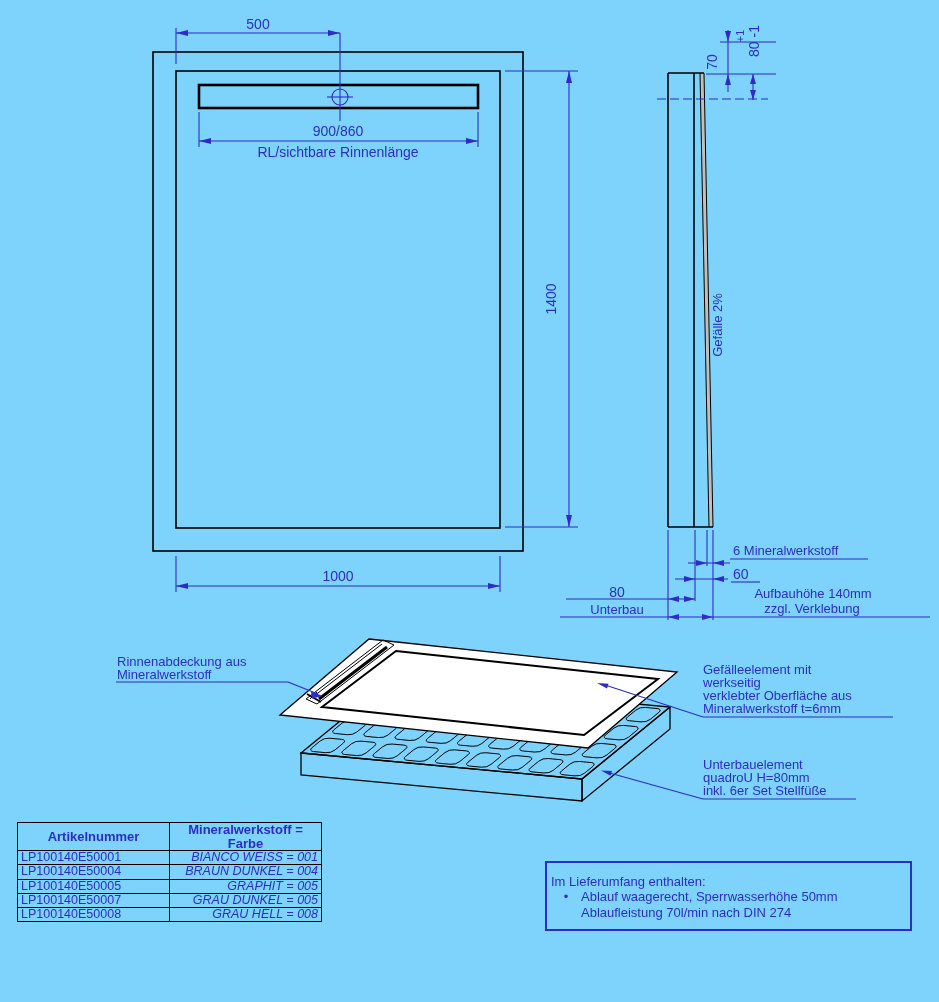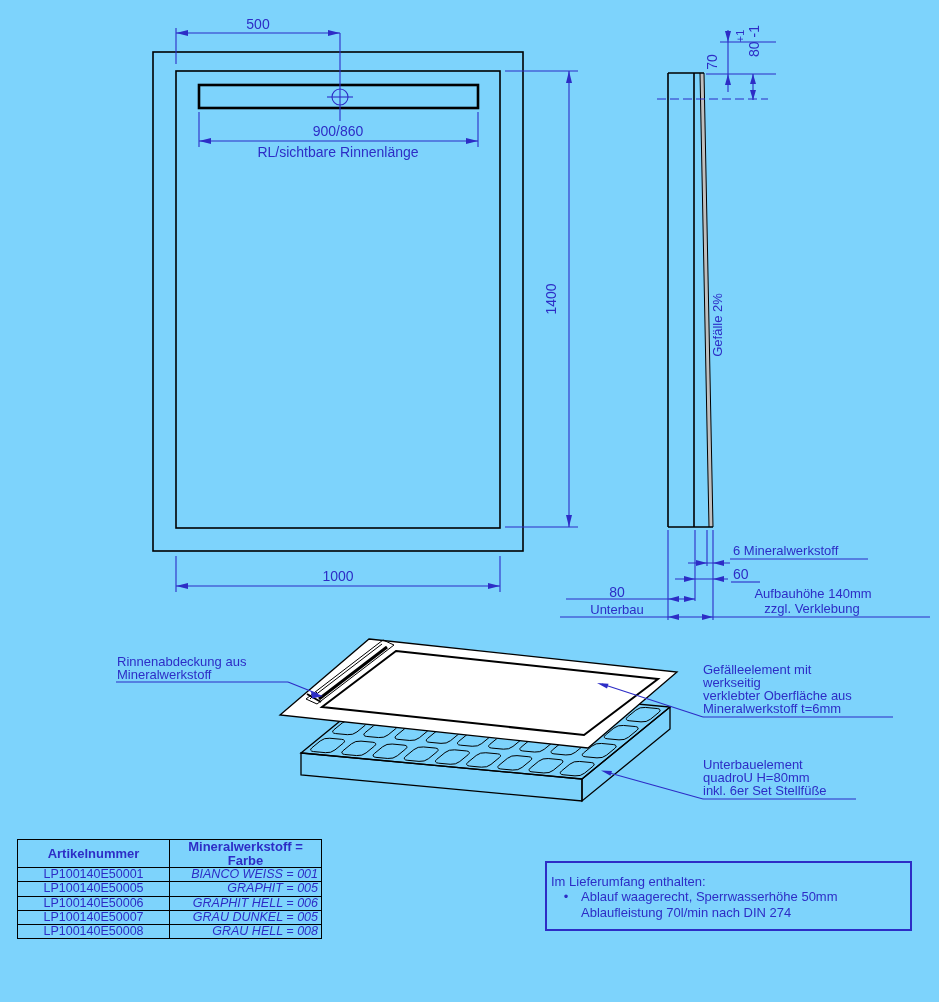--- a/index.html
+++ b/index.html
@@ -5,27 +5,27 @@
   html,body{margin:0;padding:0;background:#fff;}
   .sheet{position:relative;width:939px;height:1002px;background:#7dd3fc;overflow:hidden;
          font-family:"Liberation Sans", sans-serif;}
   svg{position:absolute;left:0;top:0;}
   svg text{font-family:"Liberation Sans", sans-serif;fill:#2d2dc6;}
   .dimtxt{font-size:14px;}
   .lbltxt{font-size:13px;}
   .smalltxt{font-size:11px;}
 
   
-  .art-table{position:absolute;left:17px;top:839px;width:305px;border-collapse:collapse;
+  .art-table{position:absolute;left:17px;top:822px;width:305px;border-collapse:collapse;
              color:#2d2dc6;font-size:12.5px;table-layout:fixed;}
   .art-table th,.art-table td{border:1.6px solid #000;padding:0 3px;line-height:1.05;
              overflow:hidden;white-space:nowrap;}
   .art-table th{font-weight:bold;font-size:13px;text-align:center;height:26px;white-space:normal;}
   .art-table td{height:13px;font-size:12.5px;}
-  .art-table td.nr{text-align:center;width:122px;}
+  .art-table td.nr{text-align:left;width:122px;}
   .art-table td.farbe{text-align:right;width:172px;font-style:italic;}
 
   
   .delivery{position:absolute;left:545px;top:861px;width:359px;height:55px;
             border:2px solid #2d2dc6;color:#2d2dc6;font-size:13px;line-height:1.18;padding:11px 0 0 4px;}
   .delivery .row{display:flex;}
   .delivery .bullet{width:30px;text-align:center;flex:none;}
   .delivery .cont{padding-left:30px;}
 </style>
 </head>
@@ -228,26 +228,26 @@
       <th>Artikelnummer</th>
       <th>Mineralwerkstoff = Farbe</th>
     </tr>
   </thead>
   <tbody>
     <tr>
       <td class="nr">LP100140E50001</td>
       <td class="farbe">BIANCO WEISS = 001</td>
     </tr>
     <tr>
+      <td class="nr">LP100140E50004</td>
+      <td class="farbe">BRAUN DUNKEL = 004</td>
+    </tr>
+    <tr>
       <td class="nr">LP100140E50005</td>
       <td class="farbe">GRAPHIT = 005</td>
-    </tr>
-    <tr>
-      <td class="nr">LP100140E50006</td>
-      <td class="farbe">GRAPHIT HELL = 006</td>
     </tr>
     <tr>
       <td class="nr">LP100140E50007</td>
       <td class="farbe">GRAU DUNKEL = 005</td>
     </tr>
     <tr>
       <td class="nr">LP100140E50008</td>
       <td class="farbe">GRAU HELL = 008</td>
     </tr>
   </tbody>

